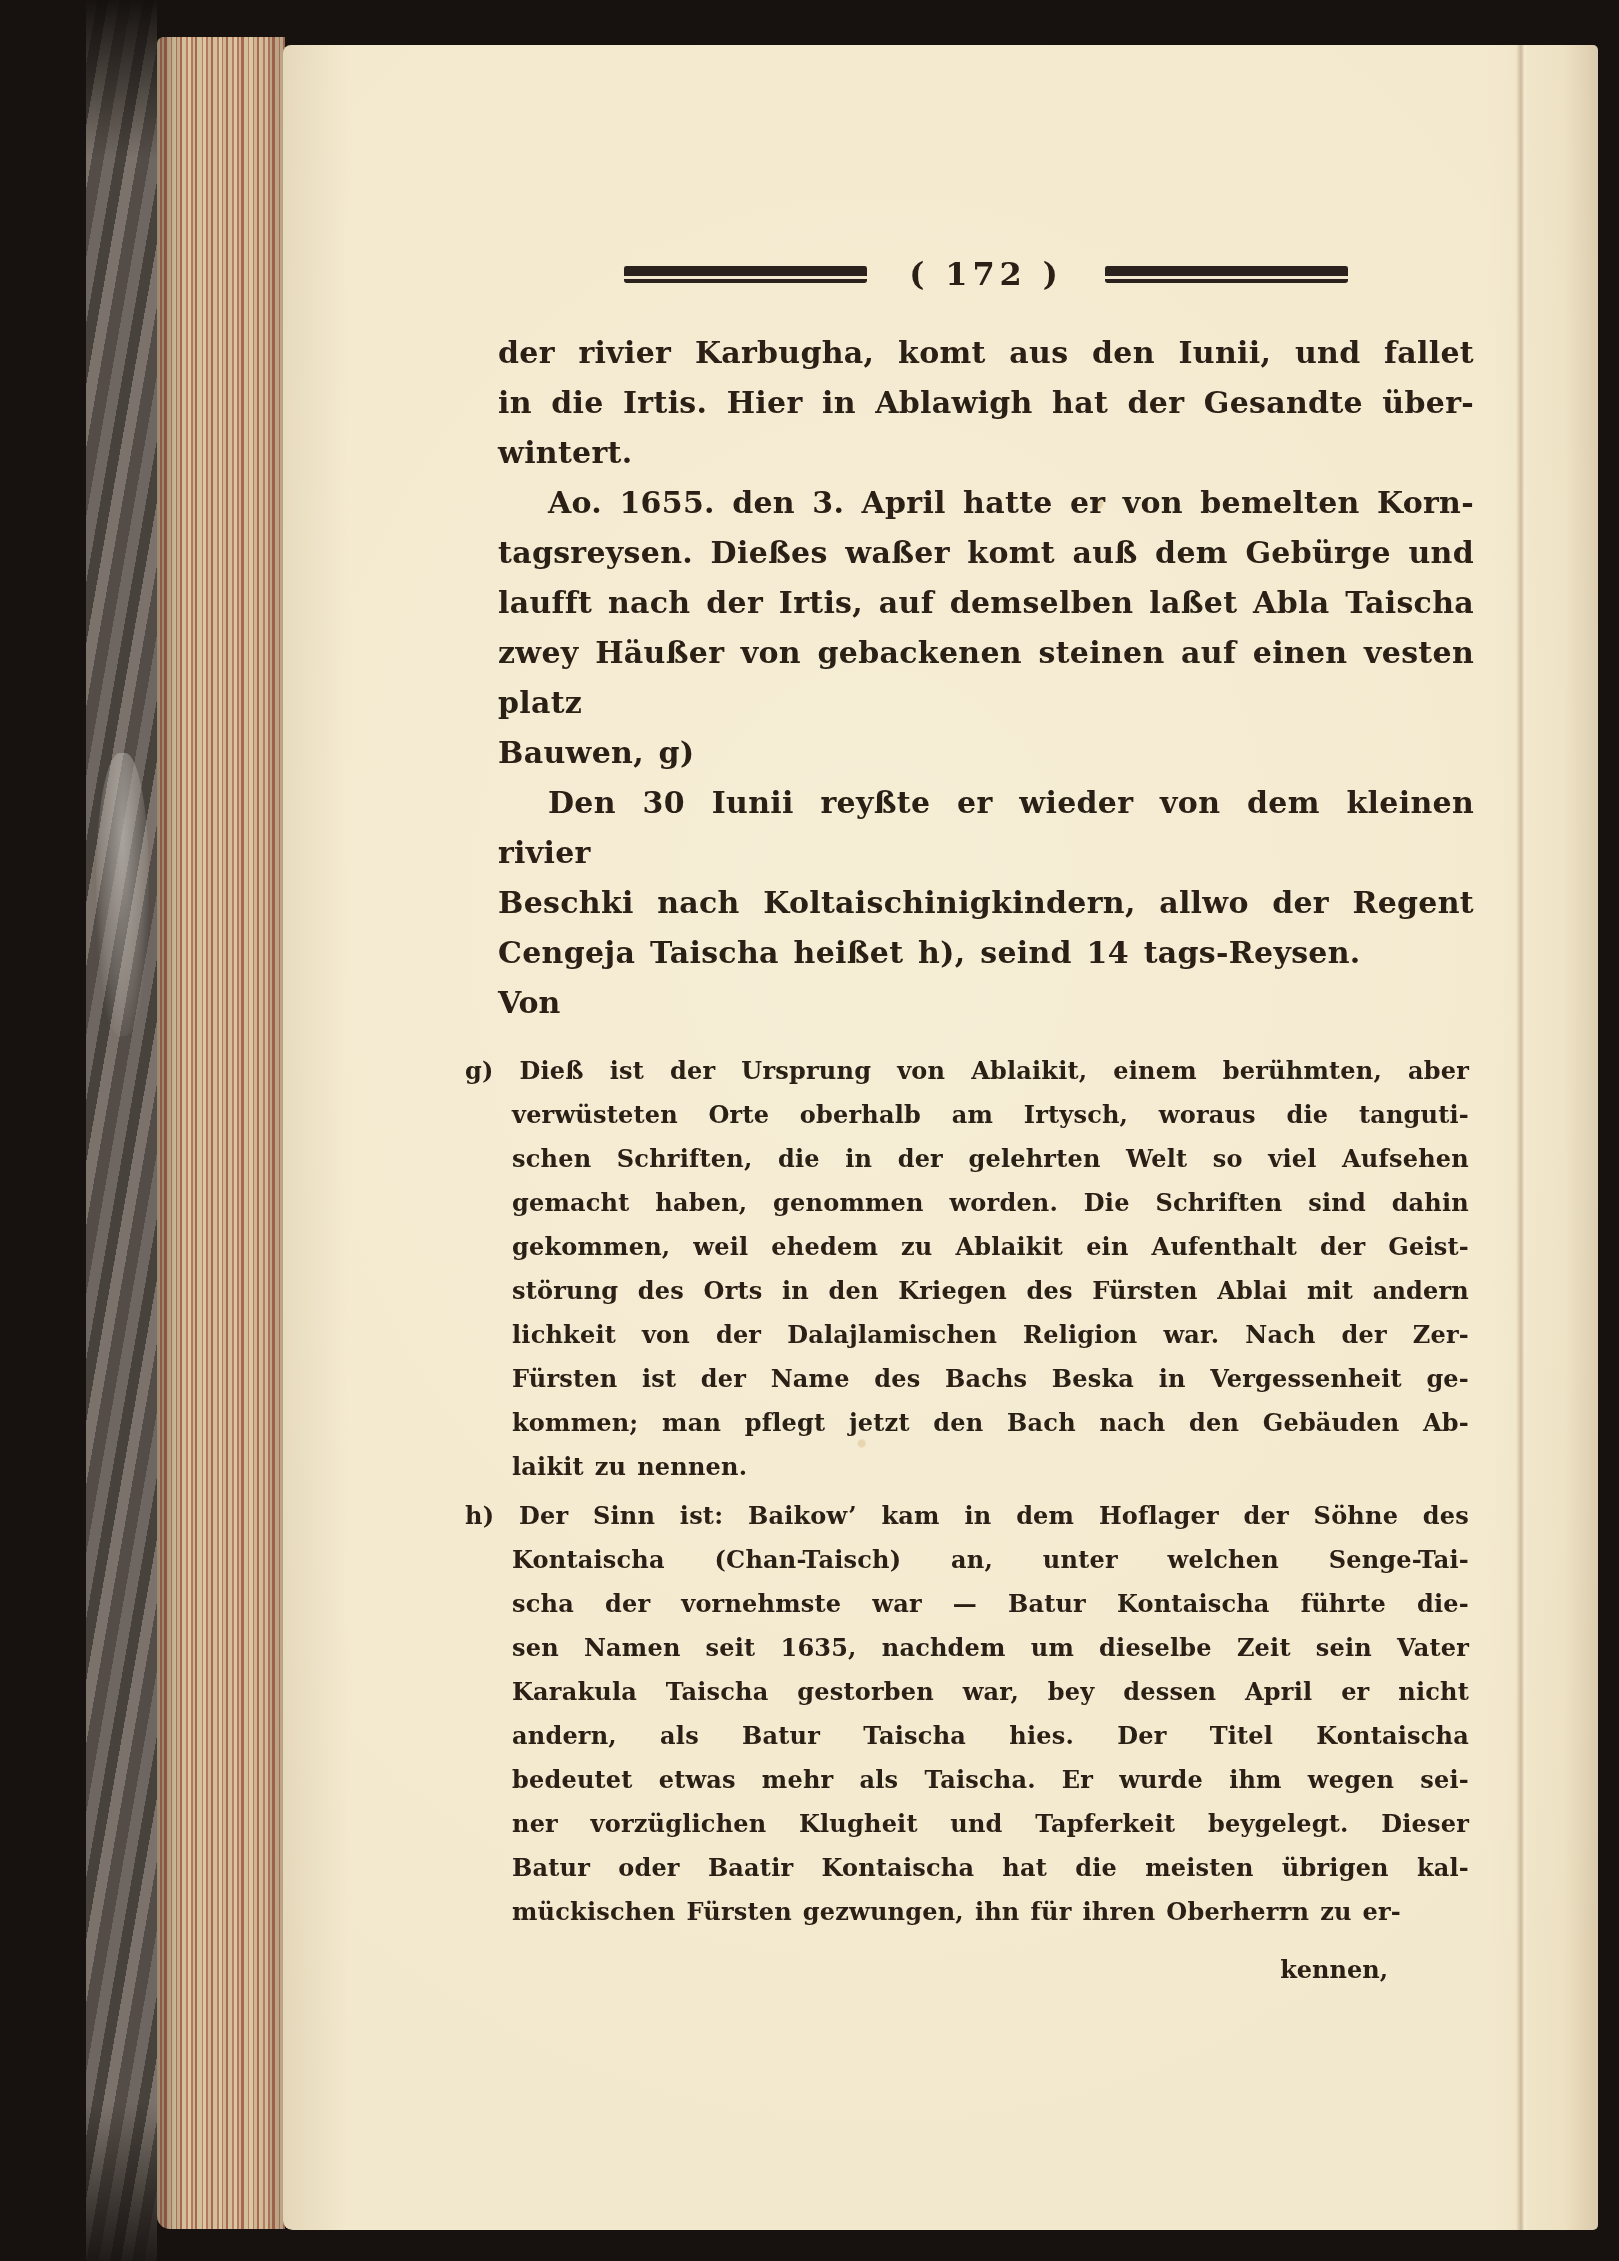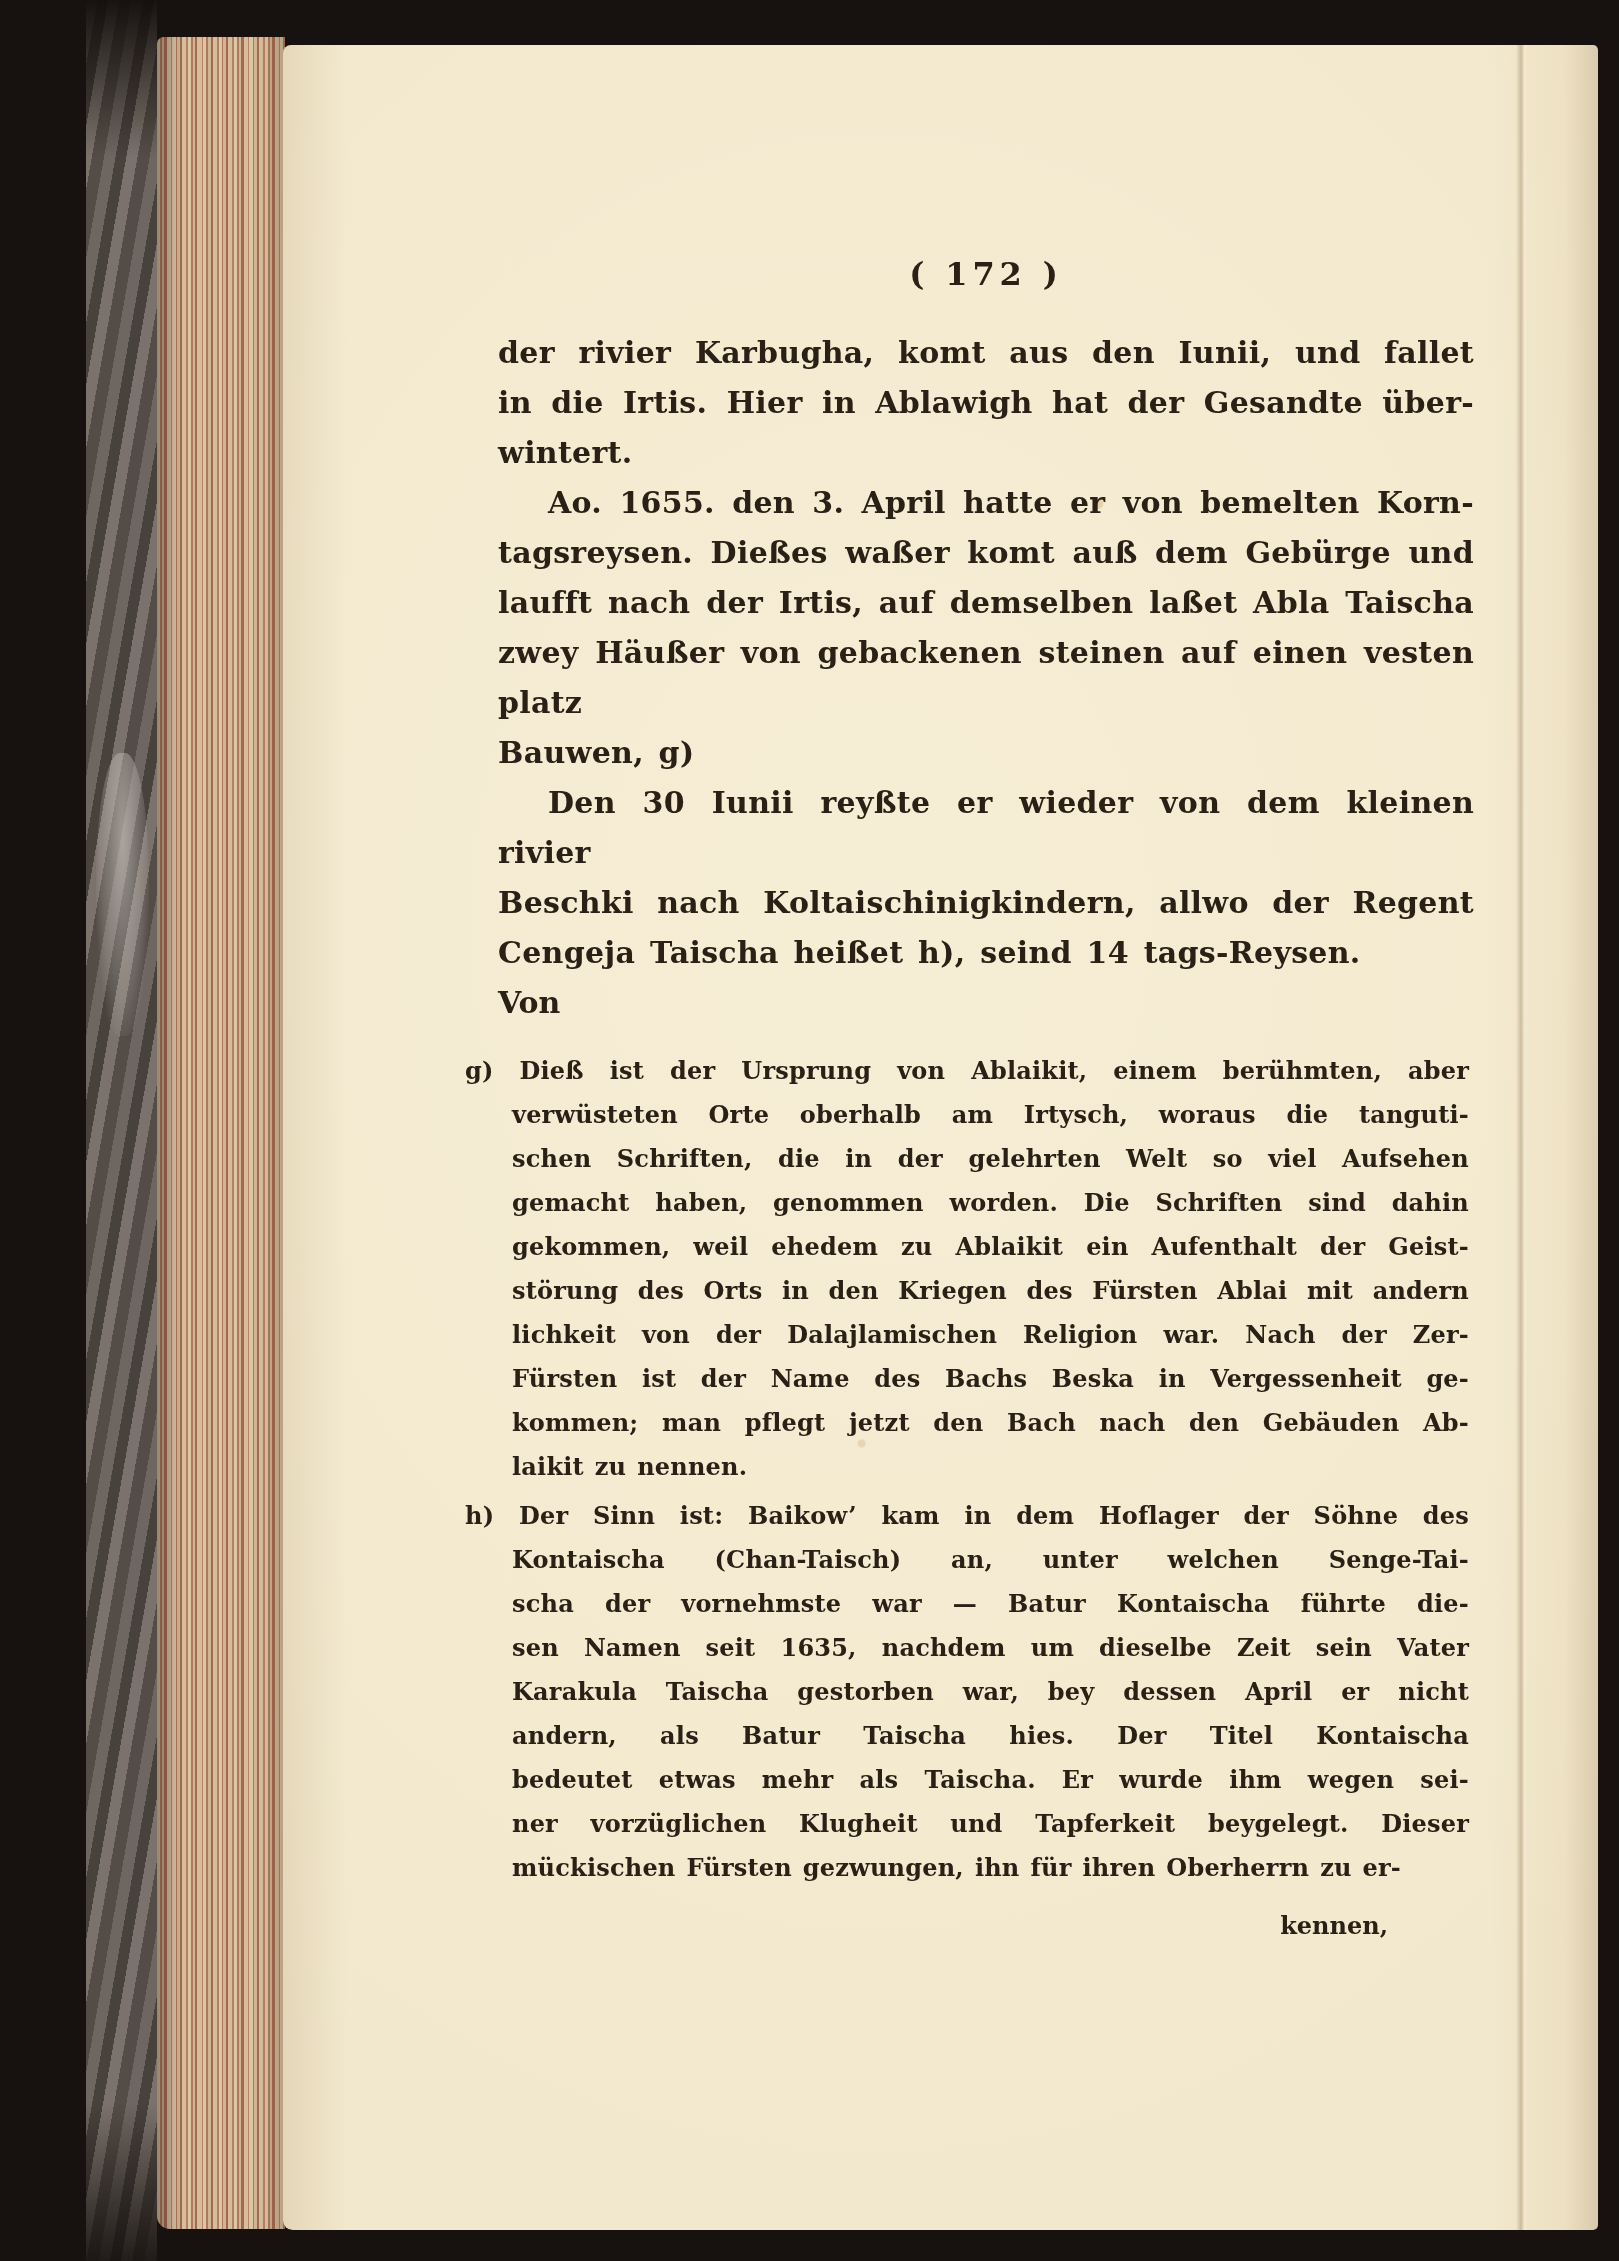--- a/index.html
+++ b/index.html
@@ -55,21 +55,20 @@
     background: linear-gradient(90deg, rgba(120,90,50,0), rgba(120,90,50,0.30) 45%, rgba(248,240,218,0.55) 80%, rgba(120,90,50,0));
   }
 
   .content { position: absolute; inset: 0; color: #2a2016; }
 
   
   .pg-header {
     margin: 204px 0 0 215px; width: 976px;
     display: flex; align-items: center; justify-content: center; gap: 42px;
     height: 50px;
-    flex-direction: column;
   }
   .rule {
     width: 243px; height: 17px; border-radius: 2.4px;
     background: linear-gradient(180deg, #2b221e 0 9.7px, rgba(0,0,0,0) 9.7px 13px, #2b221e 13px 17px);
   }
   .pg-num { font-size: 32px; font-weight: 700; letter-spacing: 4.9px; white-space: nowrap; }
 
   
   .main { margin: 29px 0 0 215px; width: 976px; }
   .m-line {
@@ -151,20 +150,21 @@
           </div>
         <div class="fn">
             <div class="f-line">h) Der Sinn ist: Baikow’ kam in dem Hoflager der Söhne des</div>
             <div class="f-line">Kontaischa (Chan-Taisch) an, unter welchen Senge-Tai-</div>
             <div class="f-line">scha der vornehmste war — Batur Kontaischa führte die-</div>
             <div class="f-line">sen Namen seit 1635, nachdem um dieselbe Zeit sein Vater</div>
             <div class="f-line">Karakula Taischa gestorben war, bey dessen April er nicht</div>
             <div class="f-line">andern, als Batur Taischa hies. Der Titel Kontaischa</div>
             <div class="f-line">bedeutet etwas mehr als Taischa. Er wurde ihm wegen sei-</div>
             <div class="f-line">ner vorzüglichen Klugheit und Tapferkeit beygelegt. Dieser</div>
+            <div class="f-line">Batur oder Baatir Kontaischa hat die meisten übrigen kal-</div>
             <div class="f-line last-line">mückischen Fürsten gezwungen, ihn für ihren Oberherrn zu er-</div>
           </div>
         <div class="catchword fn-catch">kennen,</div>
       </div>
 
     </div>
   </div>
 </div>
 
 

